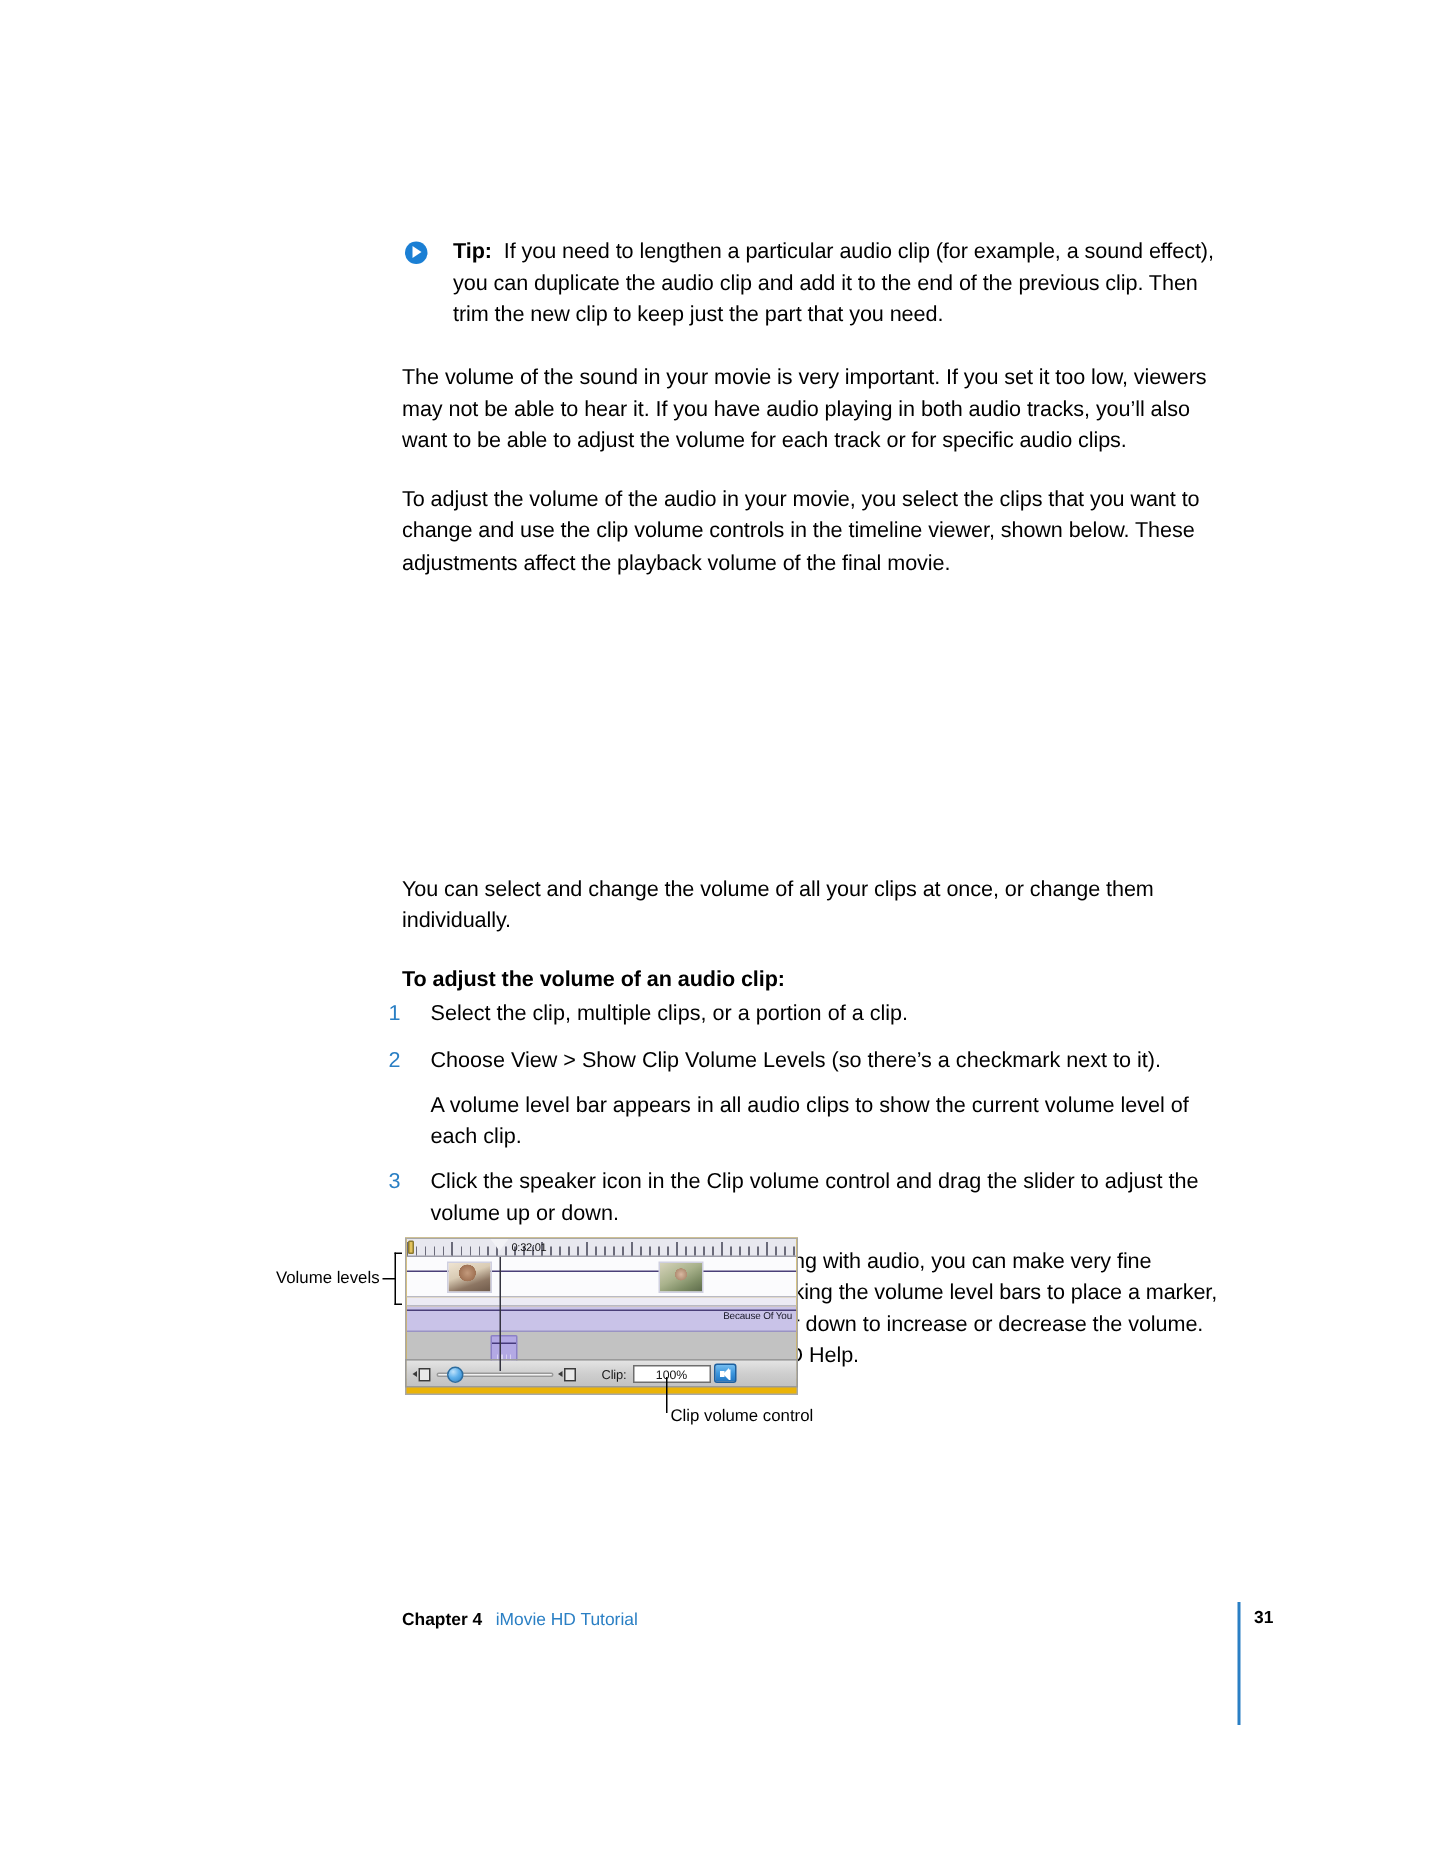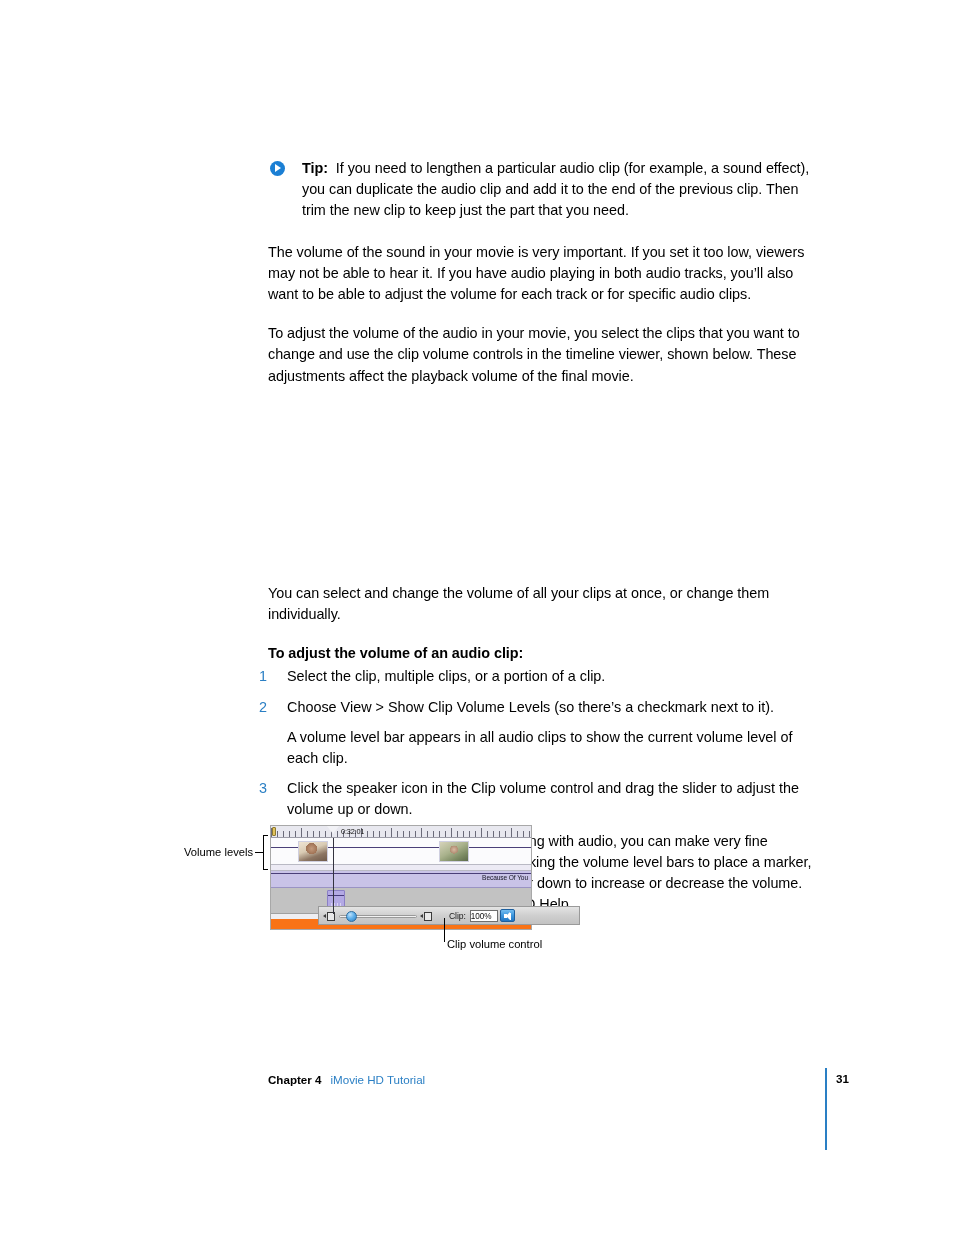--- a/index.html
+++ b/index.html
@@ -168,21 +168,21 @@
     white-space: nowrap;
   }
 
   
   .timeline {
     position: absolute;
     left: 270px;
     top: 415px;
     width: 262px;
     height: 105px;
-    background: #f97316;
+    background: #eab308;
     border: 1px solid #a8a8a8;
     overflow: hidden;
   }
 
   .ruler {
     position: relative;
     height: 12px;
     background: #e8e8ef;
     border-bottom: 1px solid #9c9ca8;
     overflow: hidden;
@@ -350,21 +350,20 @@
   .ctrl-bar {
     position: absolute;
     left: 270px;
     top: 496px;
     width: 262px;
     height: 19px;
     background: linear-gradient(to bottom, #e4e4e4 0%, #cfcfcf 50%, #c2c2c2 100%);
     border: 1px solid #9a9a9a;
     display: flex;
     align-items: center;
-    margin-left: 48px;
   }
 
   .zoom-icon-small, .zoom-icon-large {
     position: relative;
     width: 13px; height: 9px;
     flex: 0 0 auto;
   }
   .zoom-icon-small {
     margin-left: 4px;
   }
@@ -416,26 +415,27 @@
 
   .clip-label {
     font-size: 8.6px;
     color: #1a1a1a;
     margin-left: 16px;
     flex: 0 0 auto;
     letter-spacing: -0.1px;
   }
   .clip-field {
     margin-left: 4px;
-    width: 28px;
+    width: 52px;
     height: 12px;
     background: #ffffff;
     border: 1px solid #6e6e6e;
     font-size: 8.2px;
     line-height: 11px;
+    text-align: center;
     color: #111;
     flex: 0 0 auto;
   }
   .speaker-btn {
     position: relative;
     margin-left: 2px;
     width: 15px;
     height: 13px;
     border-radius: 2px;
     background: linear-gradient(to bottom, #74bdf0 0%, #3c96dd 50%, #2277c4 100%);

